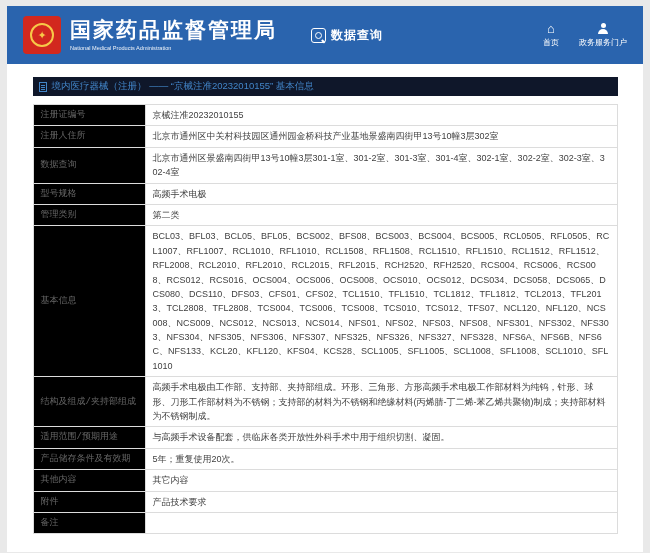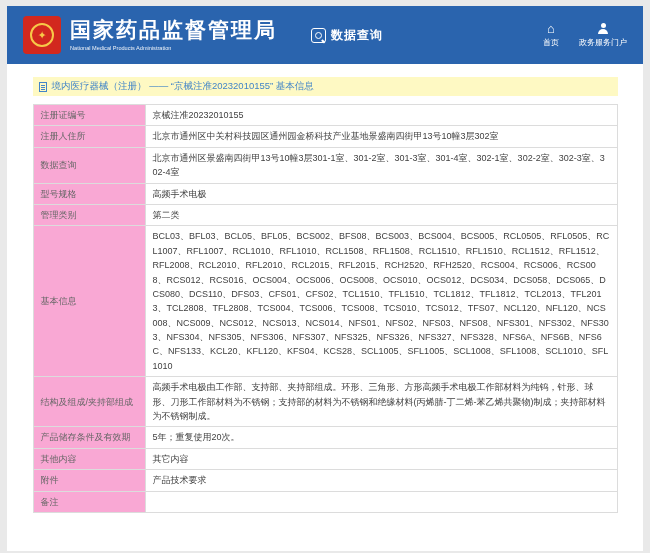--- a/index.html
+++ b/index.html
@@ -31,33 +31,33 @@
   .search-label { font-size:12px; font-weight:bold; letter-spacing:1px; }
   .nav { margin-left:auto; display:flex; gap:20px; }
   .nav-item { display:flex; flex-direction:column; align-items:center; gap:2px; color:#fff; font-size:8px; cursor:pointer; }
   .icon-home { font-size:13px; line-height:12px; }
   .icon-person { position:relative; width:13px; height:12px; }
   .icon-person::before { content:""; position:absolute; left:4px; top:0; width:5px; height:5px; border-radius:50%; background:#fff; }
   .icon-person::after { content:""; position:absolute; left:1.5px; top:6px; width:10px; height:5px; border-radius:5px 5px 0 0; background:#fff; }
 
   
   .breadcrumb {
-    width:585px; margin:13px auto 0; background:#fef9c3; color:#4285c8;
+    width:585px; margin:13px auto 0; background:#0f172a; color:#4285c8;
     font-size:9.5px; padding:3px 6px; display:flex; align-items:center; gap:5px;
   }
   .doc-icon { width:8px; height:10px; border:1px solid #4285c8; position:relative; flex:0 0 auto; }
   .doc-icon::before { content:""; position:absolute; left:1px; top:2px; width:4px; height:1px; background:#4285c8; box-shadow:0 2px 0 #4285c8, 0 4px 0 #4285c8; }
 
   
   table.info { width:585px; margin:8px auto 0; border-collapse:collapse; table-layout:fixed; }
   table.info td {
     border:1px solid #dcdcdc; font-size:9px; padding:3px 7px; line-height:1.6;
     height:18px; word-break:break-all; vertical-align:middle;
   }
-  td.lbl { width:112px; background:#f9a8d4; color:#666; }
+  td.lbl { width:112px; background:#000000; color:#666;font-family:Liberation Mono, monospace; }
   td.val { color:#3f3f3f; }
 </style>
 </head>
 <body>
 
 <div class="page">
 
   <div class="header">
     <div class="logo">
       <div class="emblem">✦</div>
@@ -111,20 +111,24 @@
       </tr>
       <tr>
         <td class="lbl">基本信息</td>
         <td class="val">BCL03、BFL03、BCL05、BFL05、BCS002、BFS08、BCS003、BCS004、BCS005、RCL0505、RFL0505、RCL1007、RFL1007、RCL1010、RFL1010、RCL1508、RFL1508、RCL1510、RFL1510、RCL1512、RFL1512、RFL2008、RCL2010、RFL2010、RCL2015、RFL2015、RCH2520、RFH2520、RCS004、RCS006、RCS008、RCS012、RCS016、OCS004、OCS006、OCS008、OCS010、OCS012、DCS034、DCS058、DCS065、DCS080、DCS110、DFS03、CFS01、CFS02、TCL1510、TFL1510、TCL1812、TFL1812、TCL2013、TFL2013、TCL2808、TFL2808、TCS004、TCS006、TCS008、TCS010、TCS012、TFS07、NCL120、NFL120、NCS008、NCS009、NCS012、NCS013、NCS014、NFS01、NFS02、NFS03、NFS08、NFS301、NFS302、NFS303、NFS304、NFS305、NFS306、NFS307、NFS325、NFS326、NFS327、NFS328、NFS6A、NFS6B、NFS6C、NFS133、KCL20、KFL120、KFS04、KCS28、SCL1005、SFL1005、SCL1008、SFL1008、SCL1010、SFL1010</td>
       </tr>
       <tr>
         <td class="lbl">结构及组成/夹持部组成</td>
         <td class="val">高频手术电极由工作部、支持部、夹持部组成。环形、三角形、方形高频手术电极工作部材料为纯钨，针形、球形、刀形工作部材料为不锈钢；支持部的材料为不锈钢和绝缘材料(丙烯腈-丁二烯-苯乙烯共聚物)制成；夹持部材料为不锈钢制成。</td>
       </tr>
       <tr>
+        <td class="lbl">适用范围/预期用途</td>
+        <td class="val">与高频手术设备配套，供临床各类开放性外科手术中用于组织切割、凝固。</td>
+      </tr>
+      <tr>
         <td class="lbl">产品储存条件及有效期</td>
         <td class="val">5年；重复使用20次。</td>
       </tr>
       <tr>
         <td class="lbl">其他内容</td>
         <td class="val">其它内容</td>
       </tr>
       <tr>
         <td class="lbl">附件</td>
         <td class="val">产品技术要求</td>

